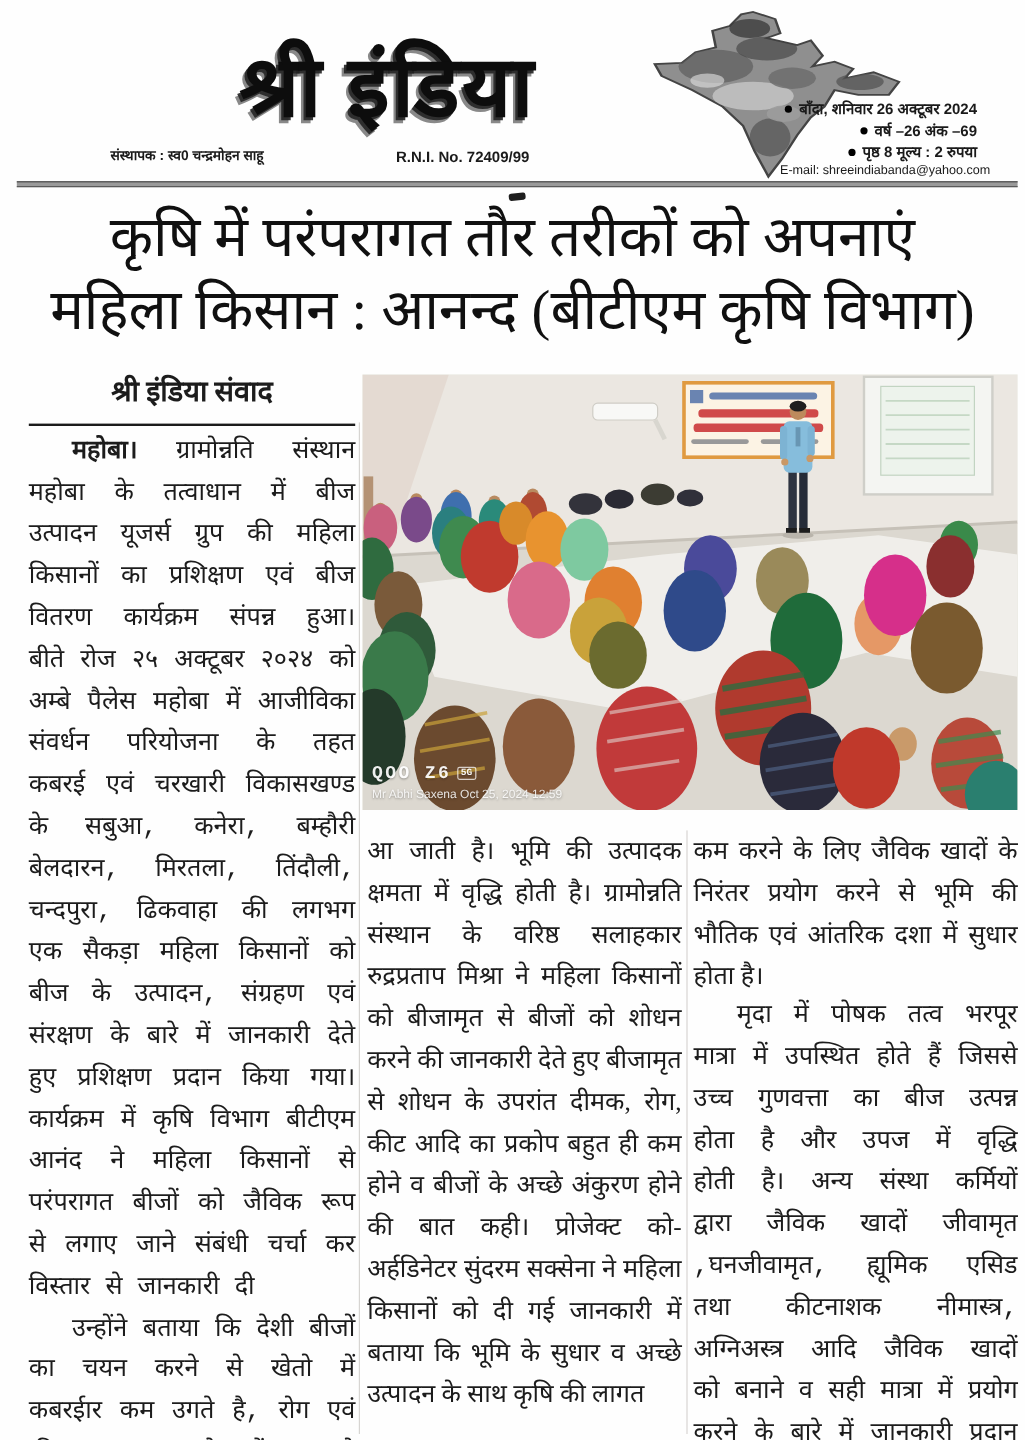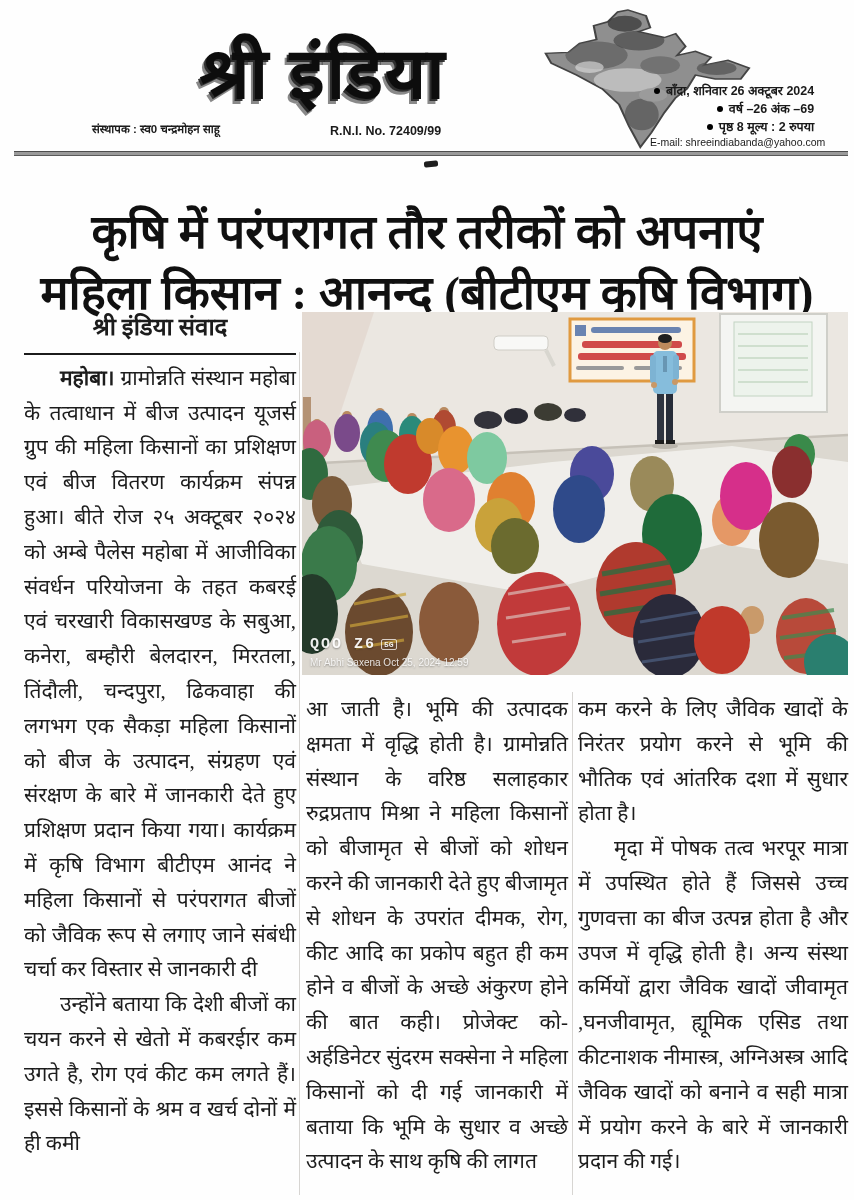--- a/index.html
+++ b/index.html
@@ -21,27 +21,27 @@
   .dot{width:6px;height:6px;border-radius:50%;background:#000;margin-right:6px;flex:0 0 auto;}
   .email{position:absolute;left:650px;top:136px;font-size:10.5px;
          font-family:"Liberation Sans","DejaVu Sans",sans-serif;}
 
   .header-rule{position:absolute;left:14px;right:6px;top:151px;height:3px;background:#9a9a9a;
                border-top:1px solid #4d4d4d;border-bottom:1px solid #5a5a5a;}
   .stray-mark{position:absolute;left:424px;top:161px;width:14px;height:6px;background:#1e1e1e;
               border-radius:2px;transform:rotate(-6deg);}
 
   
-  .headline{position:absolute;left:0;right:0;top:168px;text-align:center;font-weight:700;
-            color:#101010;font-size:47px;line-height:61px;margin-top:34px;}
+  .headline{position:absolute;left:0;right:0;top:168px;text-align:center;font-weight:400;
+            color:#101010;font-size:47px;line-height:61px;}
 
   
   .col{position:absolute;font-size:21px;line-height:34.8px;text-align:justify;color:#1c1c1c;}
   .col p{margin:0;}
-  .col p.indent{text-indent:36px;}
+  .col p.indent{text-indent:36px;font-family:Liberation Mono, monospace;}
   .col1{left:24px;top:306px;width:272px;}
   .col2{left:306px;top:692px;width:262px;}
   .col3{left:578px;top:692px;width:270px;}
   .byline{font-size:24px;font-weight:bold;text-align:center;padding:4px 0 8px 0;
           border-bottom:2px solid #1b1b1b;margin-bottom:6px;}
   .lead{font-weight:bold;}
   .vrule{position:absolute;width:1px;background:#d7d5d2;}
   .vrule1{left:299px;top:352px;height:843px;}
   .vrule2{left:572px;top:692px;height:503px;}
 

